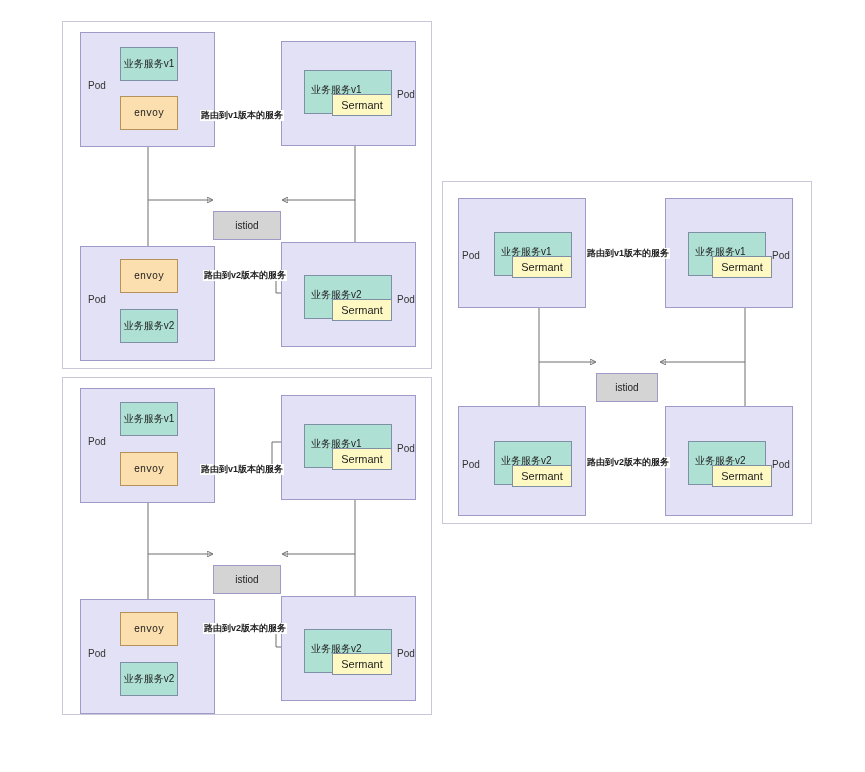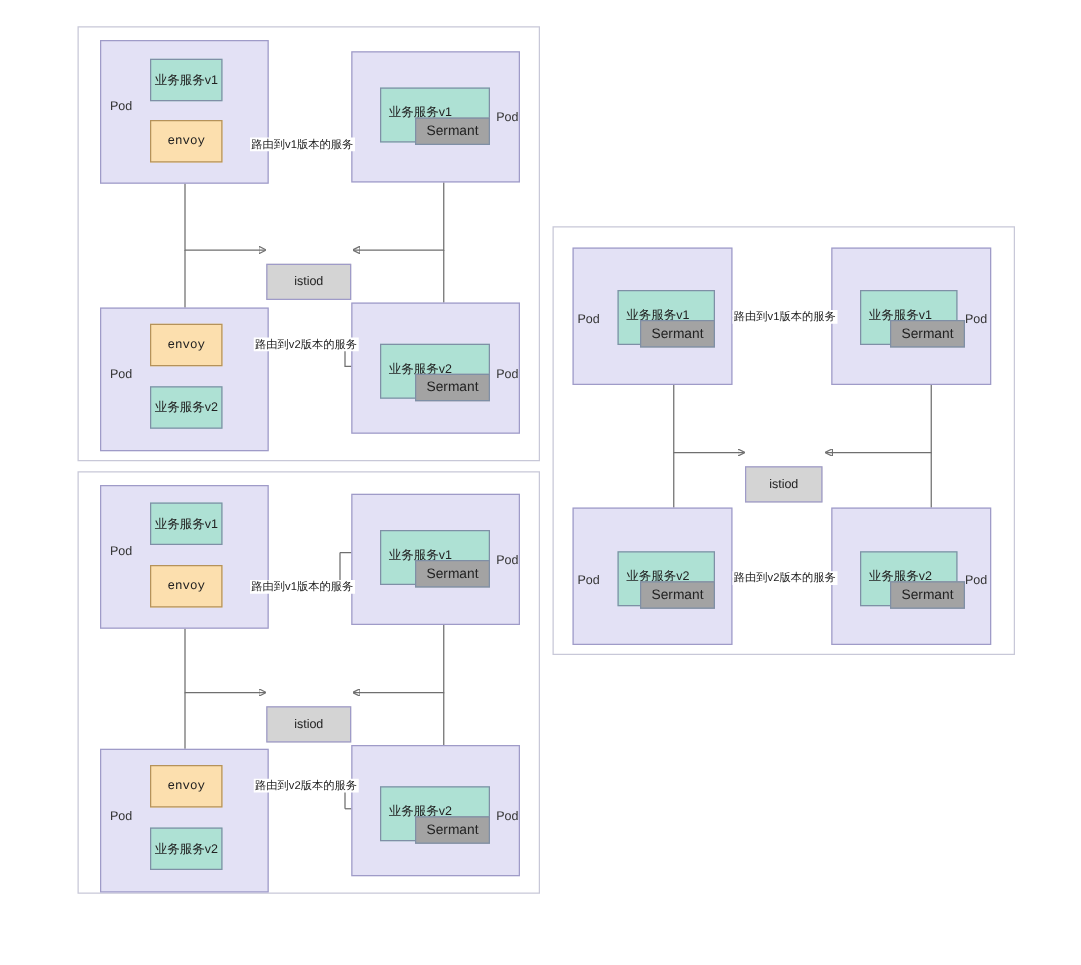--- a/index.html
+++ b/index.html
@@ -65,21 +65,21 @@
     box-sizing: border-box;
     display: flex;
     align-items: center;
     justify-content: center;
     font-size: 10px;
     color: #222;
     font-family: Liberation Mono, monospace;
   }
   .sermant {
     position: absolute;
-    background: #a3a3a3;
+    background: #fef9c3;
     border: 1px solid #7f8fa6;
     box-sizing: border-box;
     display: flex;
     align-items: center;
     justify-content: center;
     font-size: 11px;
     color: #222;
   }
   .istiod {
     position: absolute;
@@ -94,20 +94,21 @@
     margin-top: 25px;
   }
   .edge-label {
     position: absolute;
     background: #ffffff;
     font-size: 9px;
     color: #222;
     white-space: nowrap;
     padding: 0 1px;
     line-height: 11px;
+    font-weight: bold;
   }
   .caption {
     position: absolute;
     font-size: 10px;
     color: #333;
     white-space: nowrap;
     text-align: center;
   }
   svg.links {
     position: absolute;

